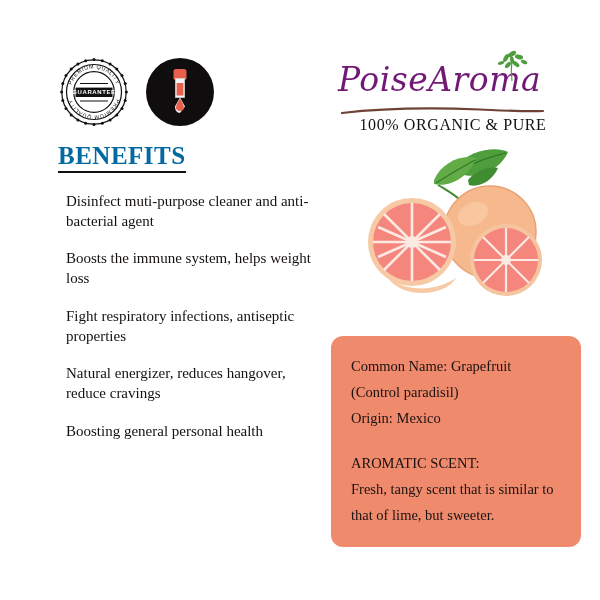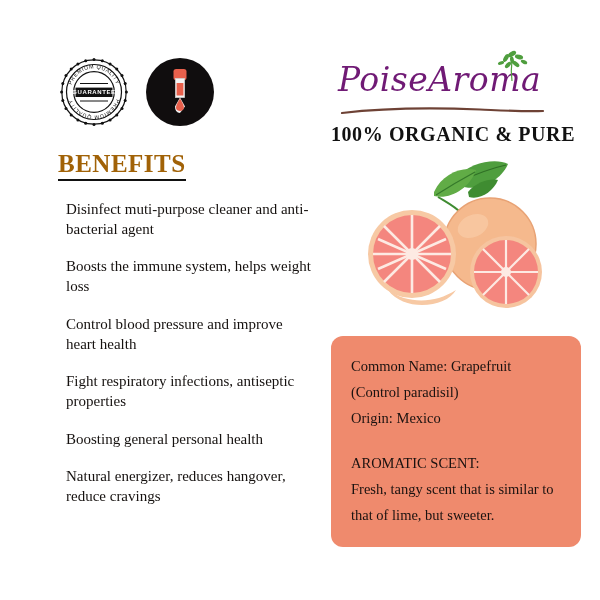--- a/index.html
+++ b/index.html
@@ -53,22 +53,22 @@
     align-items: center;
     justify-content: center;
   }
   .dropper-badge svg { display: block; }
 
   .benefits-title {
     font-family: "Liberation Serif", serif;
     font-size: 25px;
     font-weight: bold;
     letter-spacing: 0.5px;
-    color: #a16207;
-    margin-top: 24px;
+    color: #0369a1;
+    margin-top: 16px;
     margin-left: 4px;
     display: inline-block;
     border-bottom: 2px solid #111;
     padding-bottom: 1px;
     line-height: 1.1;
   }
 
   .benefit-list {
     margin-top: 18px;
     margin-left: 12px;
@@ -114,26 +114,26 @@
   .brand-underline {
     position: absolute;
     left: 10px;
     top: 50px;
     width: 206px;
     height: 10px;
   }
 
   .organic-line {
     font-family: "Liberation Serif", serif;
-    font-weight: bold;
-    font-size: 20px;
+    font-weight: normal;
+    font-size: 16px;
     letter-spacing: 0.6px;
     color: #111;
     text-align: center;
-    margin-top: 9px;
+    margin-top: 2px;
     width: 246px;
   }
 
   
   .fruit-art {
     position: relative;
     width: 246px;
     height: 168px;
     margin-top: 6px;
   }
@@ -237,24 +237,23 @@
         </svg>
       </div>
 
     </div>
 
     <div class="benefits-title">BENEFITS</div>
 
     <ul class="benefit-list">
       <li>Disinfect muti-purpose cleaner and anti-bacterial agent</li>
       <li>Boosts the immune system, helps weight loss</li>
-      <li>Control blood pressure and improve heart health</li>
       <li>Fight respiratory infections, antiseptic properties</li>
+      <li>Natural energizer, reduces hangover, reduce cravings</li>
       <li>Boosting general personal health</li>
-      <li>Natural energizer, reduces hangover, reduce cravings</li>
     </ul>
   </div>
 
   <div class="right-col">
 
     <div class="brand">
       <div class="brand-name">PoiseAroma</div>
       <div class="brand-leaf">
         <svg width="52" height="40" viewBox="0 0 52 40" aria-hidden="true">
           <g fill="#4f9e3e">

